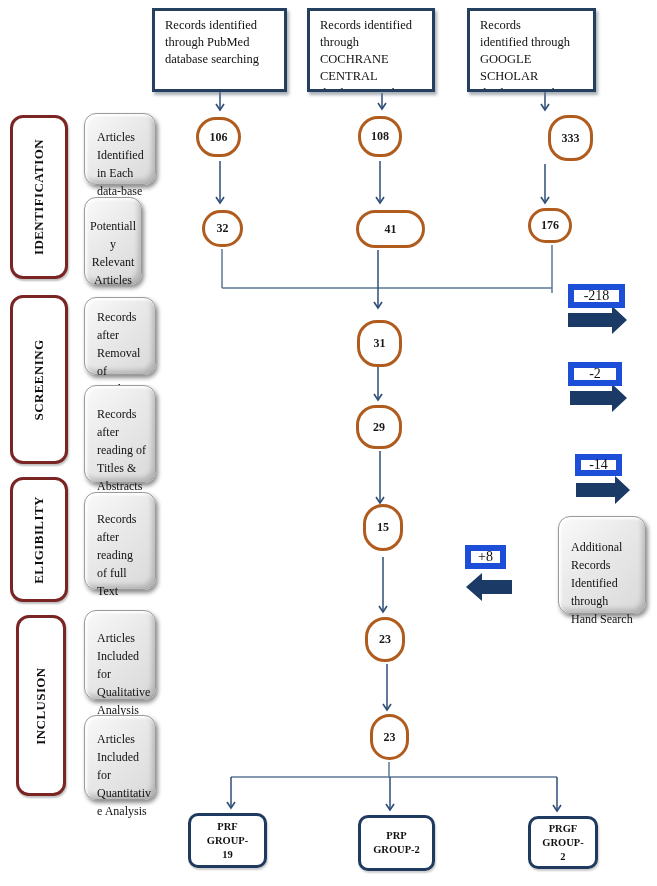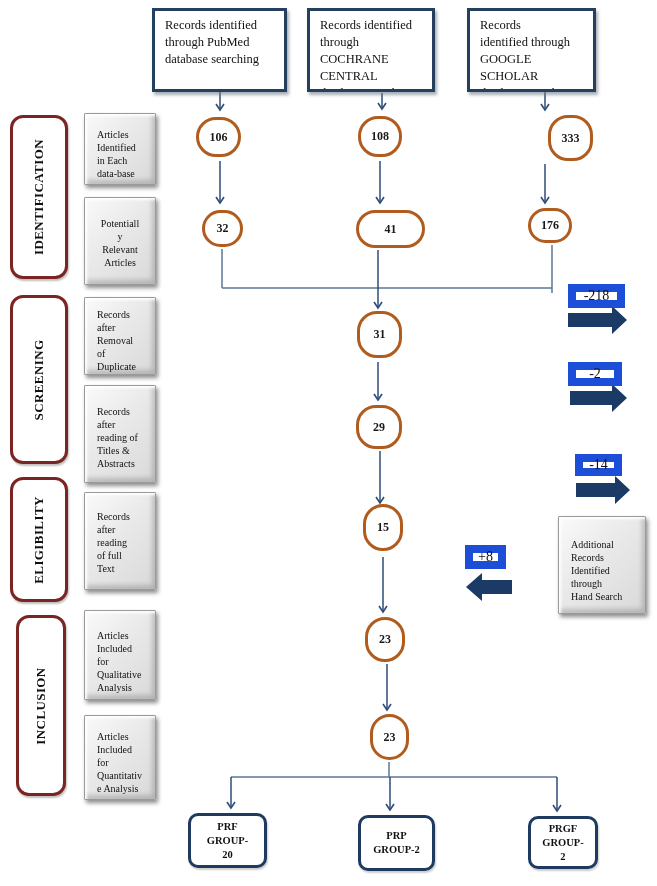--- a/index.html
+++ b/index.html
@@ -15,45 +15,45 @@
     display:flex;align-items:center;justify-content:center;
     box-shadow:1px 2px 2px rgba(0,0,0,0.25);
   }
   .stage span{
     transform:rotate(-90deg);white-space:nowrap;font-weight:bold;font-size:13px;
     letter-spacing:.4px;color:#111;
   }
 
   
   .gray-box{
-    position:absolute;z-index:2;border-radius:1px;border:1px solid #9a9a9a;
+    position:absolute;z-index:2;border-radius:12px;border:1px solid #9a9a9a;
     background:linear-gradient(135deg,#fafafa 0%,#e9e9e9 45%,#d9d9d9 100%);
     box-shadow:2px 3px 4px rgba(0,0,0,0.45), inset 2px 2px 3px #ffffff, inset -3px -4px 5px rgba(0,0,0,0.18);
-    font-size:10px;line-height:13px;color:#111;white-space:pre-line;
+    font-size:12px;line-height:18px;color:#111;white-space:pre-line;
   }
   .ta-center{text-align:center;}
 
   
   .top-box{
     position:absolute;z-index:2;background:#fff;border:3px solid #24405e;
     box-shadow:2px 3px 3px rgba(110,120,135,0.6);
     font-size:12.5px;line-height:17px;color:#111;white-space:pre-line;
     padding:6px 4px 0 10px;overflow:hidden;box-sizing:border-box;
   }
 
   
   .num-box{
     position:absolute;z-index:2;background:#fff;border:3px solid #b05c1e;border-radius:20px;
     display:flex;align-items:center;justify-content:center;
     font-size:12px;font-weight:bold;color:#1a1a1a;box-sizing:border-box;
   }
 
   
   .adj-box{
-    position:absolute;z-index:2;background:#fff;border:8px solid #1d4ed8;
+    position:absolute;z-index:2;background:#fff;border:6px solid #1d4ed8;
     display:flex;align-items:center;justify-content:center;
     font-size:14px;color:#111;box-sizing:border-box;
   }
 
   
   .group-box{
     position:absolute;z-index:2;background:#fff;border:3px solid #1f3a5f;border-radius:10px;
     display:flex;align-items:center;justify-content:center;text-align:center;
     font-size:10.5px;font-weight:bold;line-height:14px;color:#111;white-space:pre-line;
     box-shadow:1px 2px 2px rgba(0,0,0,0.2);box-sizing:border-box;
@@ -114,21 +114,21 @@
     <span>ELIGIBILITY</span>
   </div>
   <div class="stage" style="left:16px;top:615px;width:44px;height:175px;">
     <span>INCLUSION</span>
   </div>
 
   <div class="gray-box" style="left:84px;top:113px;width:72px;height:72px;padding:14px 2px 2px 12px;box-sizing:border-box;">Articles
 Identified
 in Each
 data-base</div>
-  <div class="gray-box ta-center" style="left:84px;top:197px;width:72px;height:88px;padding:19px 2px 4px 2px;box-sizing:border-box;">Potentiall
+  <div class="gray-box ta-center" style="left:84px;top:197px;width:58px;height:88px;padding:19px 2px 4px 2px;box-sizing:border-box;">Potentiall
 y
 Relevant
 Articles</div>
   <div class="gray-box" style="left:84px;top:297px;width:72px;height:78px;padding:10px 2px 2px 12px;box-sizing:border-box;">Records
 after
 Removal
 of
 Duplicate</div>
   <div class="gray-box" style="left:84px;top:385px;width:72px;height:98px;padding:19px 2px 2px 12px;box-sizing:border-box;">Records
 after
@@ -164,39 +164,39 @@
 GOOGLE
 SCHOLAR
 database searching</div>
 
   <div class="num-box" style="left:196px;top:117px;width:45px;height:40px;">106</div>
   <div class="num-box" style="left:358px;top:116px;width:44px;height:41px;">108</div>
   <div class="num-box" style="left:548px;top:115px;width:45px;height:46px;">333</div>
   <div class="num-box" style="left:202px;top:210px;width:41px;height:37px;">32</div>
   <div class="num-box" style="left:356px;top:210px;width:69px;height:38px;">41</div>
   <div class="num-box" style="left:528px;top:208px;width:44px;height:35px;">176</div>
-  <div class="num-box" style="left:357px;top:311px;width:45px;height:47px;">31</div>
+  <div class="num-box" style="left:357px;top:320px;width:45px;height:47px;">31</div>
   <div class="num-box" style="left:356px;top:405px;width:46px;height:44px;">29</div>
   <div class="num-box" style="left:363px;top:504px;width:40px;height:47px;">15</div>
   <div class="num-box" style="left:365px;top:617px;width:40px;height:45px;">23</div>
   <div class="num-box" style="left:370px;top:714px;width:39px;height:46px;">23</div>
 
   <div class="adj-box" style="left:568px;top:284px;width:57px;height:24px;">-218</div>
   <div class="adj-box" style="left:568px;top:362px;width:54px;height:24px;">-2</div>
   <div class="adj-box" style="left:575px;top:454px;width:47px;height:22px;">-14</div>
   <div class="adj-box" style="left:465px;top:545px;width:41px;height:24px;">+8</div>
 
   <div class="gray-box" style="left:558px;top:516px;width:88px;height:98px;padding:21px 2px 2px 12px;box-sizing:border-box;">Additional
 Records
 Identified
 through
 Hand Search</div>
 
   <div class="group-box" style="left:188px;top:813px;width:79px;height:55px;">PRF
 GROUP-
-20</div>
+19</div>
   <div class="group-box" style="left:358px;top:815px;width:77px;height:56px;">PRP
 GROUP-2</div>
   <div class="group-box" style="left:528px;top:816px;width:70px;height:53px;">PRGF
 GROUP-
 2</div>
 
 </div>
 
 </body></html>

